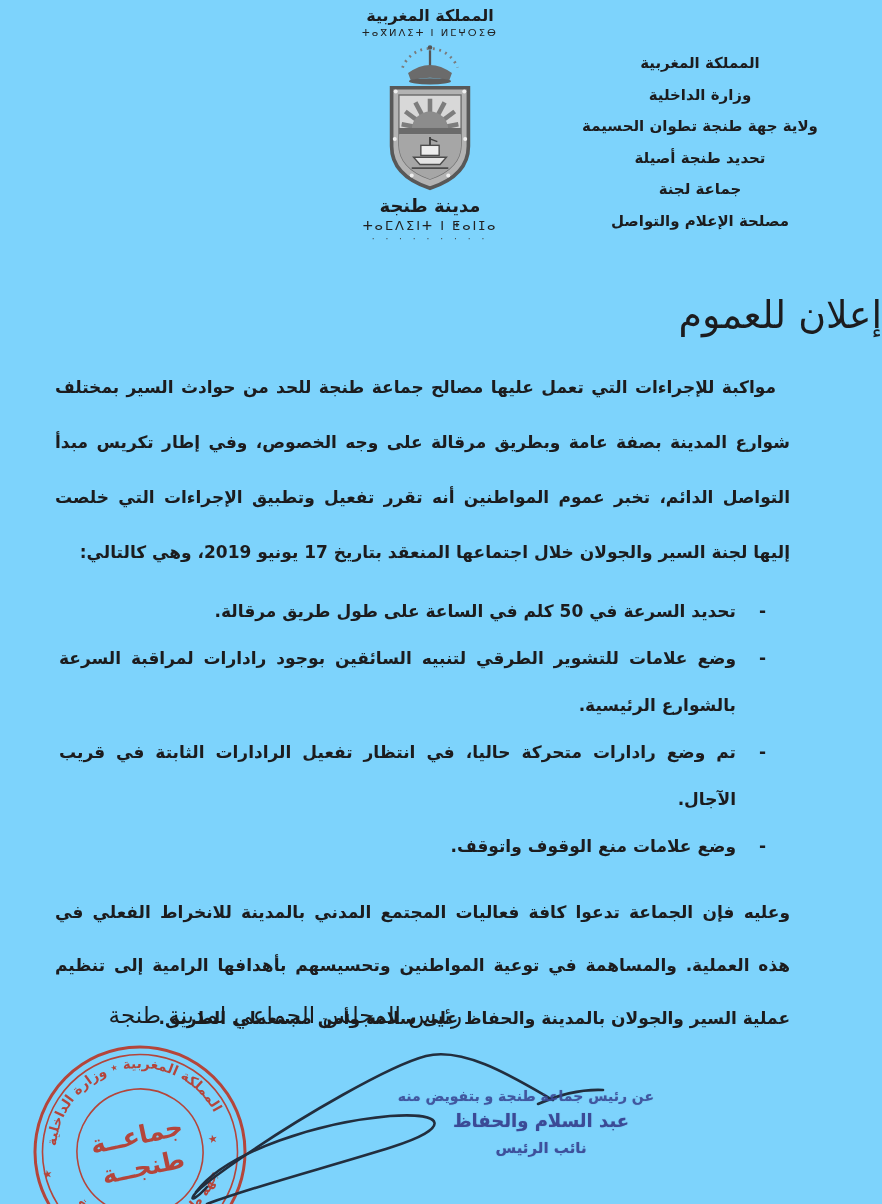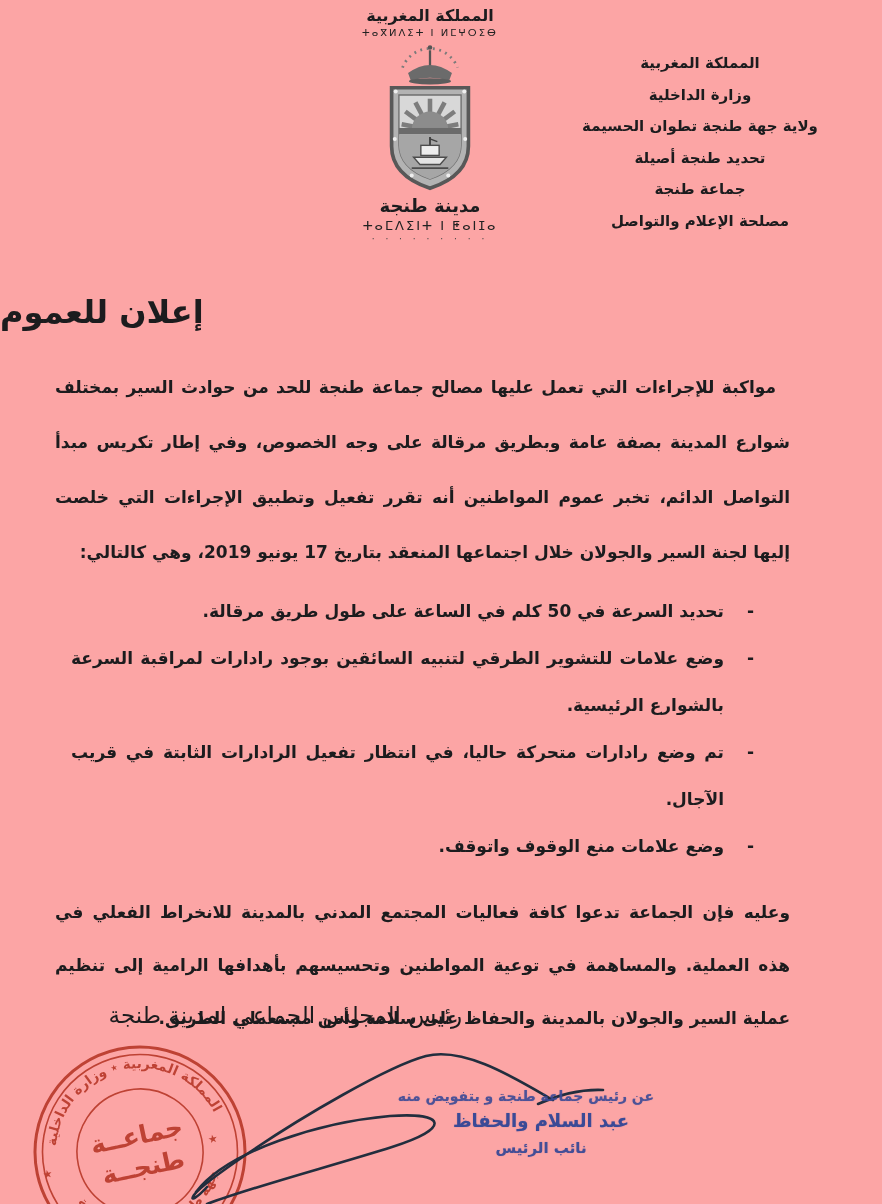--- a/index.html
+++ b/index.html
@@ -6,21 +6,21 @@
     --stamp-red:#b93a2b;
     --ink-blue:#3b4a96;
     --text-black:#1c1c1e;
     --emblem-gray:#6e6e6e;
   }
   html,body{margin:0;padding:0;background:#e9e9e9;}
   .page{
     position:relative;
     width:882px;height:1204px;
     margin:0 auto;
-    background:#fca5a5;
+    background:#7dd3fc;
     overflow:hidden;
     font-family:"DejaVu Sans", sans-serif;
     color:var(--text-black);
     direction:rtl;
   }
   
   .emblem{
     position:absolute; top:6px; left:322px; width:216px;
     text-align:center; direction:rtl;
   }
@@ -35,33 +35,33 @@
     position:absolute; top:48px; right:32px; width:300px;
     text-align:center;
   }
   .gov-header .line{
     font-size:15px; font-weight:700; line-height:31.5px;
     white-space:nowrap;
   }
   
   .doc-title{
     position:absolute; top:293px; left:0; right:0;
-    text-align:left;
-    font-size:32px; font-weight:700;
+    text-align:right;
+    font-size:38px; font-weight:400;
   }
   
   .content{
     position:absolute; top:360px; right:92px; left:55px;
     font-weight:700; font-size:17px;
     text-align:justify;
   }
   .content p{margin:0;}
   .p1{line-height:55px; text-indent:14px;}
   .measures{
-    list-style:none; margin:8px 16px 0; padding:0 50px 0 0;
+    list-style:none; margin:8px 4px 0; padding:0 50px 0 0;
   }
   .measures li{
     position:relative; line-height:47px; text-align:justify;
   }
   .measures li::before{
     content:"-"; position:absolute; right:-30px; top:0; font-weight:700;
   }
   .p2{line-height:53px; margin-top:16px !important;}
   
   .sig-title{
@@ -138,21 +138,21 @@
     <div class="city-ar">مدينة طنجة</div>
     <div class="tifinagh2">ⵜⴰⵎⴷⵉⵏⵜ ⵏ ⵟⴰⵏⵊⴰ</div>
     <div class="dots">· · · · · · · · ·</div>
   </div>
 
   <div class="gov-header">
     <div class="line">المملكة المغربية</div>
     <div class="line">وزارة الداخلية</div>
     <div class="line">ولاية جهة طنجة تطوان الحسيمة</div>
     <div class="line">تحديد طنجة أصيلة</div>
-    <div class="line">جماعة طنجة</div>
+    <div class="line">جماعة لجنة</div>
     <div class="line">مصلحة الإعلام والتواصل</div>
   </div>
 
   <div class="doc-title">إعلان للعموم</div>
 
   <div class="content">
     <p class="p1">مواكبة للإجراءات التي تعمل عليها مصالح جماعة طنجة للحد من حوادث السير بمختلف شوارع المدينة بصفة عامة وبطريق مرقالة على وجه الخصوص، وفي إطار تكريس مبدأ التواصل الدائم، تخبر عموم المواطنين أنه تقرر تفعيل وتطبيق الإجراءات التي خلصت إليها لجنة السير والجولان خلال اجتماعها المنعقد بتاريخ 17 يونيو 2019، وهي كالتالي:</p>
     <ul class="measures">
       <li>تحديد السرعة في 50 كلم في الساعة على طول طريق مرقالة.</li>
       <li>وضع علامات للتشوير الطرقي لتنبيه السائقين بوجود رادارات لمراقبة السرعة بالشوارع الرئيسية.</li>

